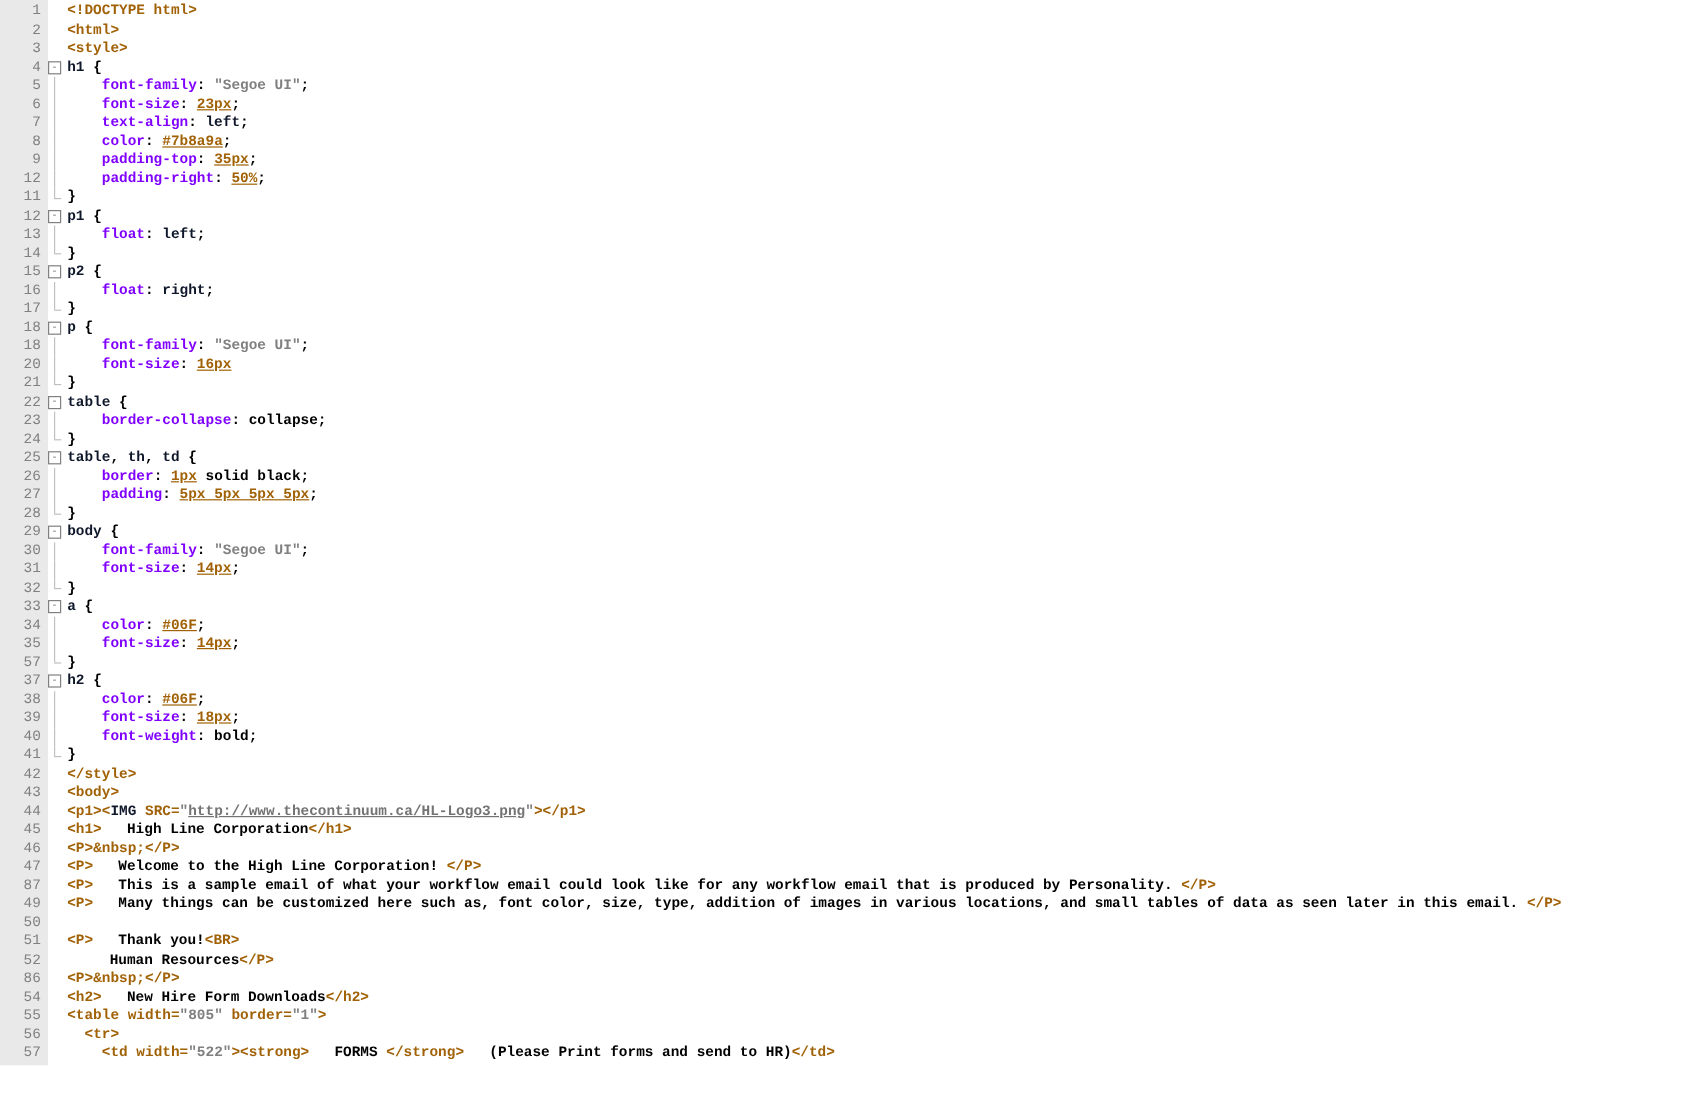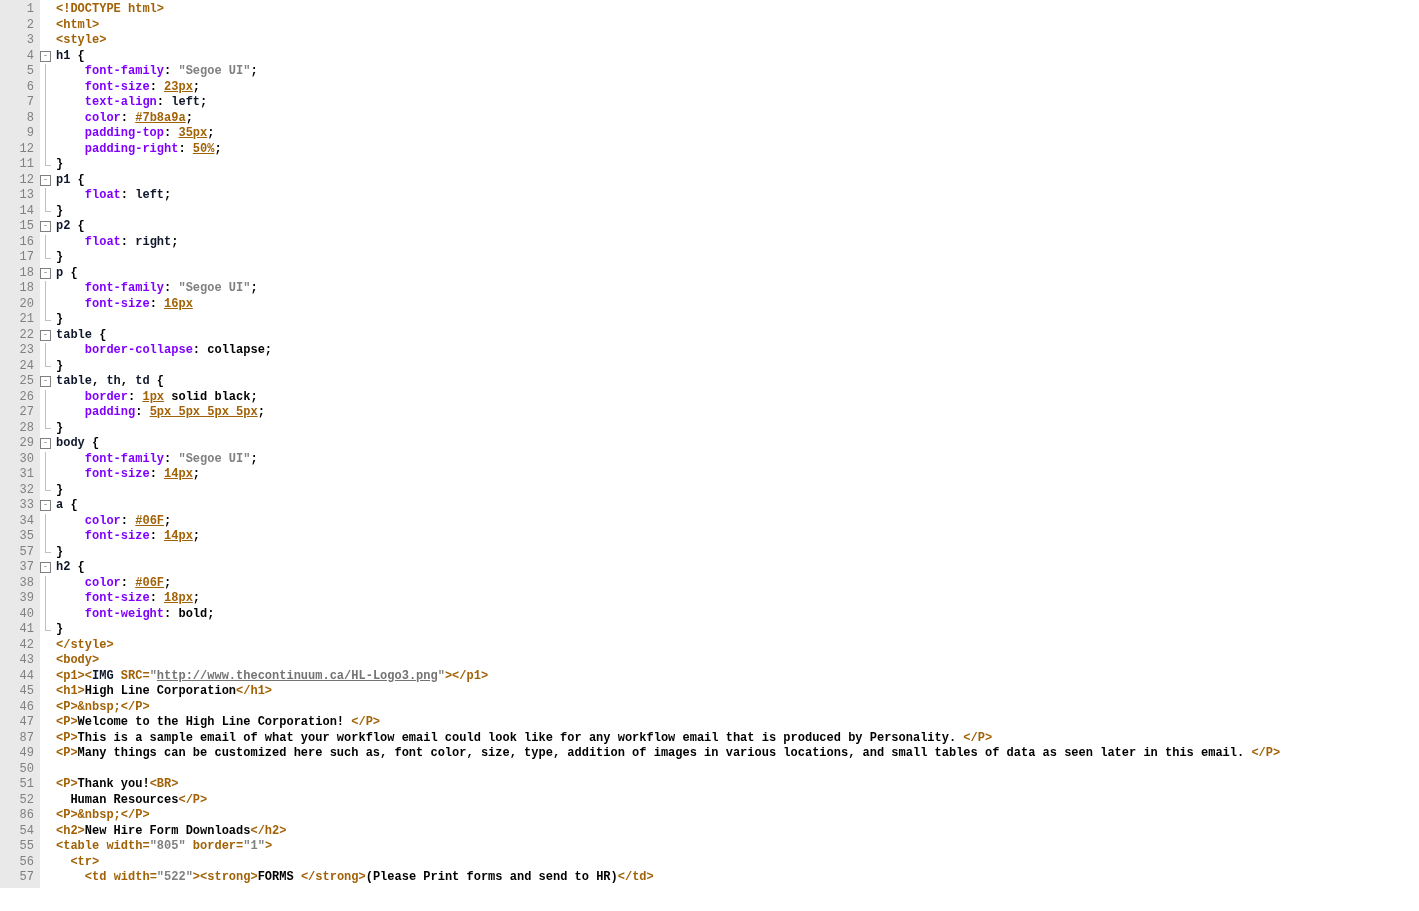--- a/index.html
+++ b/index.html
@@ -58,21 +58,21 @@
   color: #000000;
 }
 .code .row { height: 15.5px; line-height: 15.5px; font-weight: bold; }
 .t-kw   { color: #a16207; }
 .t-str  { color: #808080; }
 .t-num  { color: #a16207; text-decoration: underline; }
 .t-sel  { color: #0f172a; }
 .t-prop { color: #8000ff; }
 .t-val  { color: #000000; }
 .t-attr { color: #a16207; }
-.t-text { color: #000000; }
+.t-text { color: #000000; margin-left: 21px; }
 .t-url  { color: #737373; text-decoration: underline; }
 </style>
 </head>
 <body>
 
 <div class="gutter">
     <div class="ln">1</div>
     <div class="ln">2</div>
     <div class="ln">3</div>
     <div class="ln">4</div>

